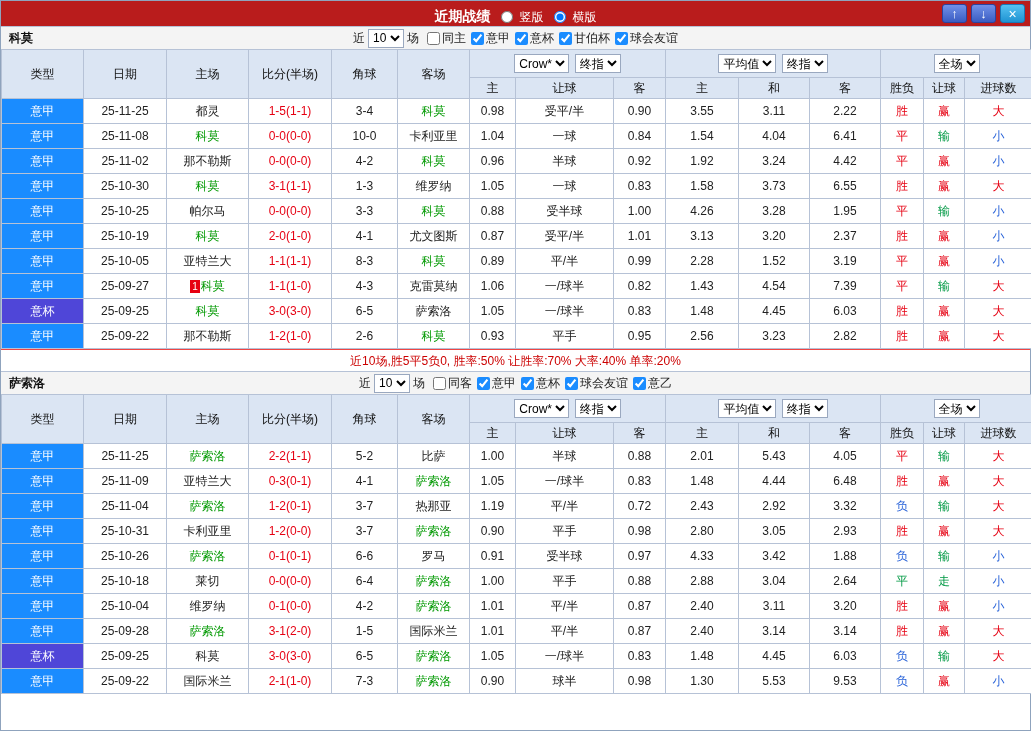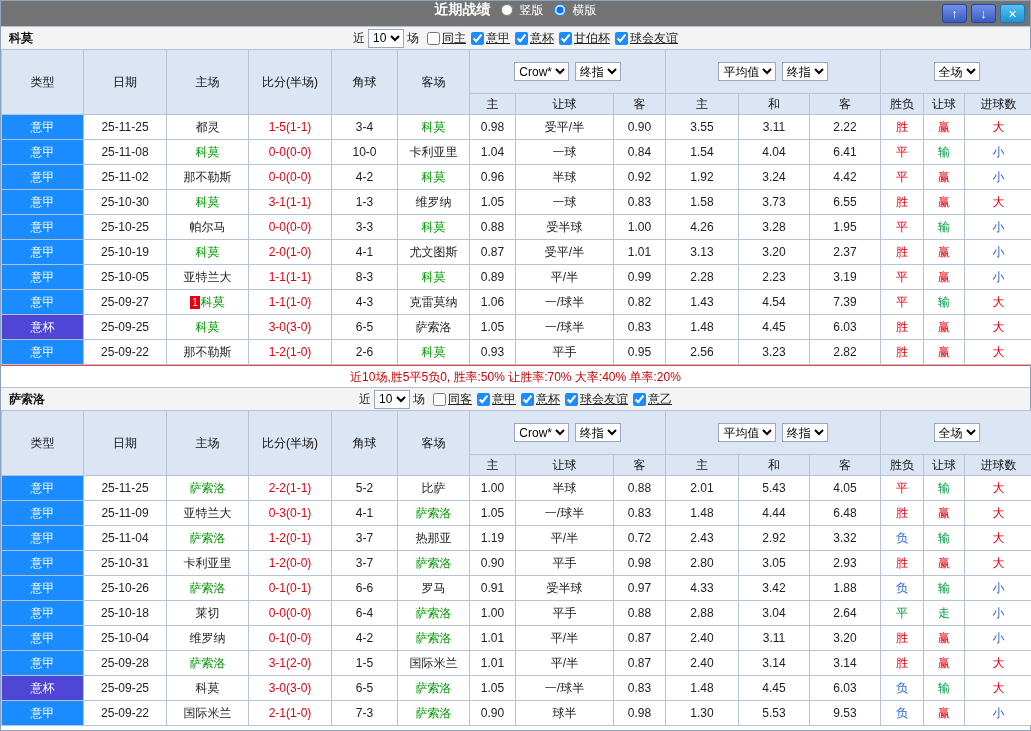--- a/index.html
+++ b/index.html
@@ -1,50 +1,50 @@
 <!DOCTYPE html>
 <html><head>
 <meta charset="utf-8">
 <style>
   * { box-sizing: border-box; }
   body { margin:0; background:#fff; font-family:"Liberation Sans","DejaVu Sans",sans-serif; font-size:12px; color:#222; }
   .app { width:1031px; min-height:731px; border:1px solid #8fa3bd; background:#fff; }
 
   
-  .titlebar { height:25px; background:#737373; display:flex; align-items:flex-start; position:relative; color:#fff; }
+  .titlebar { height:25px; background:#b91c1c; display:flex; align-items:flex-end; position:relative; color:#fff; }
   .tb-center { flex:1; display:flex; justify-content:center; align-items:center; gap:10px; }
   .tb-title { font-weight:bold; font-size:14px; }
   .tb-radio { display:flex; align-items:center; gap:7px; cursor:pointer; }
   .tb-radio input { margin:0; width:12px; height:12px; }
   .tb-buttons { position:absolute; right:5px; top:3px; display:flex; gap:4px; }
   .tb-btn { width:25px; height:19px; border-radius:3px; color:#fff; font-size:13px; line-height:18px; text-align:center; cursor:pointer; }
   .tb-btn.up, .tb-btn.down { background:linear-gradient(#7191e8,#3a5cc2); border:1px solid #2a44a0; }
   .tb-btn.close { background:linear-gradient(#55c2f2,#1f93d2); border:1px solid #1878b8; font-size:14px; }
 
   
   .section-bar { height:23px; background:#f4f4f4; border-top:1px solid #b6c2d6; display:flex; align-items:center; position:relative; }
   .team-name { position:absolute; left:8px; font-weight:bold; color:#111; }
   .filter { margin:0 auto; display:flex; align-items:center; gap:3px; }
   .filter select, .sel-cell select { font-size:12px; height:19px; border:1px solid #9aa8bf; background:#fff; }
   .chk-group { display:flex; align-items:center; }
-  .chk { display:flex; align-items:center; margin-left:5px; cursor:pointer;text-decoration:underline; }
+  .chk { display:flex; align-items:center; margin-left:5px; cursor:pointer; }
   .chk input { margin:0 2px 0 0; width:13px; height:13px; accent-color:#1a8cff; }
 
   
   table { border-collapse:collapse; table-layout:fixed; width:100%; }
   th, td { border:1px solid #b6c2d6; text-align:center; padding:0; height:25px; overflow:hidden; white-space:nowrap; font-weight:normal; font-size:12px; }
   thead th { background:#dbe5f3; height:21px; color:#111; }
   tbody td { background:#fff; }
   td.col-type { color:#fff; }
   .team-green { color:#009900; }
   .c-red { color:#e60012; }
   .c-green { color:#009944; }
   .c-blue { color:#2862d8; }
   .badge { display:inline-block; background:#e60012; color:#fff; font-size:10px; line-height:13px; padding:0 2px; margin-right:1px; }
-  .sel-cell select { margin:12px 1px; }
+  .sel-cell select { margin:4px 1px; }
 
   .summary { height:22px; line-height:22px; text-align:center; color:#cc0000; background:#fff; border-top:1px solid #ef4444; }
 </style>
 </head>
 <body>
 
 <div class="app">
 
   <div class="titlebar">
     <div class="tb-center">
@@ -255,21 +255,21 @@
             <td class="col-type" style="background: rgb(26, 140, 255);">意甲</td>
             <td>25-10-05</td>
             <td>亚特兰大</td>
             <td class="c-red">1-1(1-1)</td>
             <td>8-3</td>
             <td class="team-green">科莫</td>
             <td>0.89</td>
             <td>平/半</td>
             <td>0.99</td>
             <td>2.28</td>
-            <td>2.23</td>
+            <td>1.52</td>
             <td>3.19</td>
             <td class="c-red">平</td>
             <td class="c-red">赢</td>
             <td class="c-blue">小</td>
           </tr>
           <tr>
             <td class="col-type" style="background: rgb(26, 140, 255);">意甲</td>
             <td>25-09-27</td>
             <td class="team-green"><span class="badge">1</span>科莫</td>
             <td class="c-red">1-1(1-0)</td>

